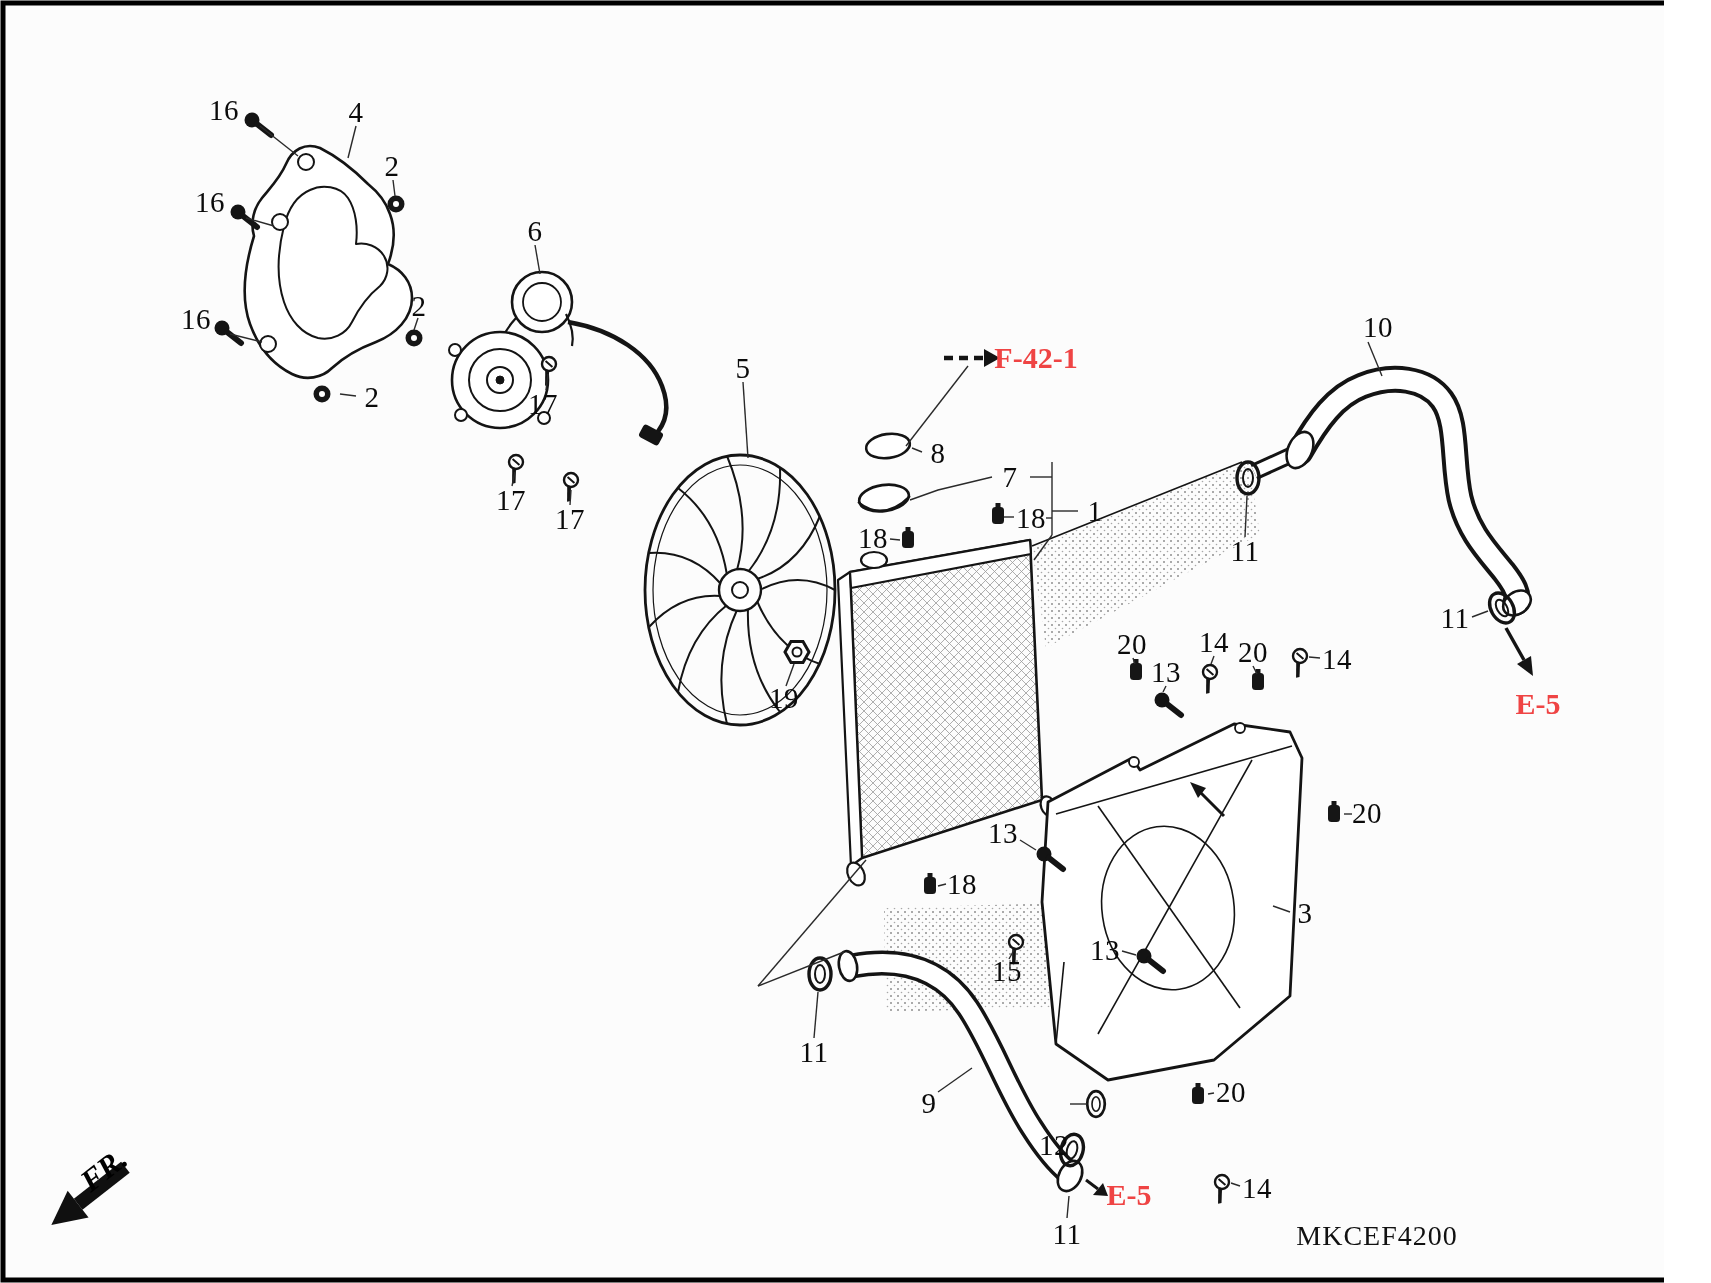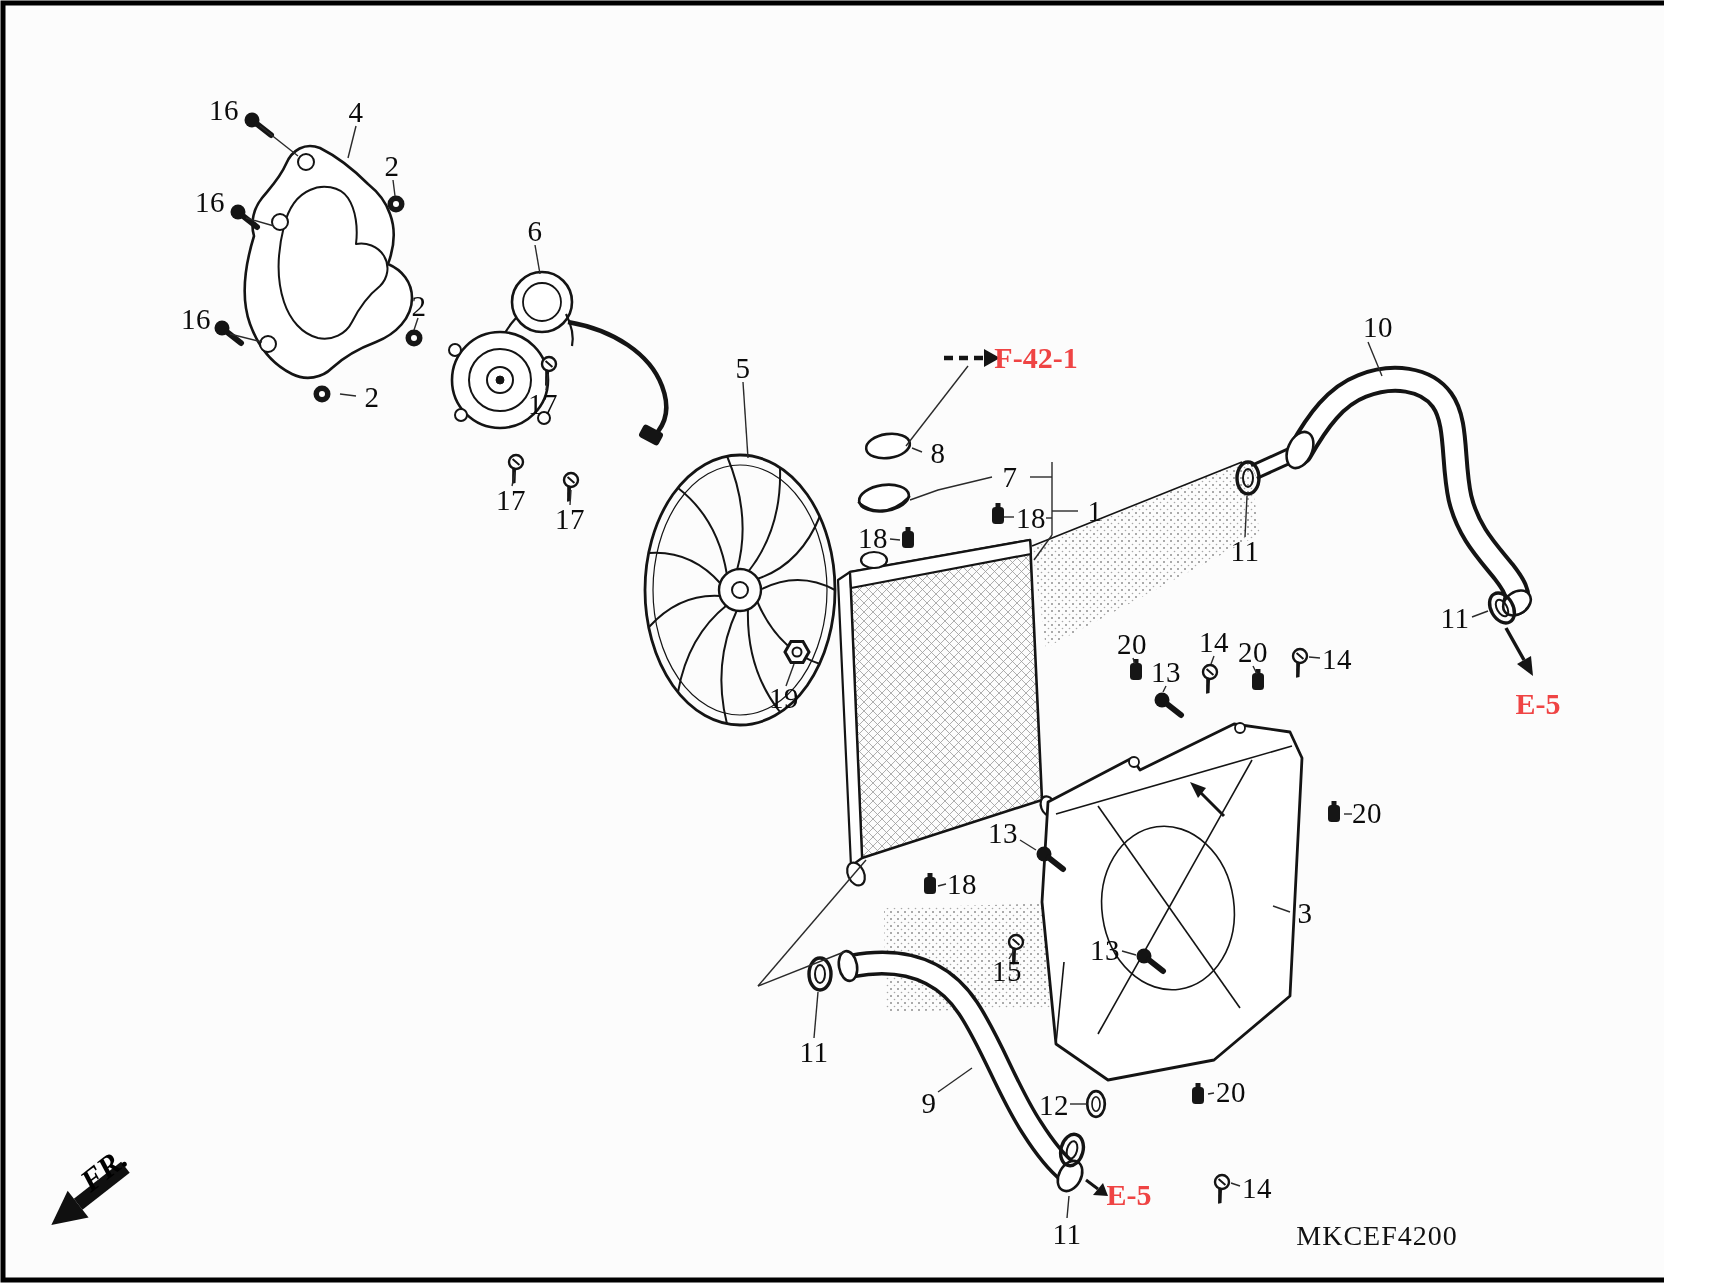--- a/index.html
+++ b/index.html
@@ -348,21 +348,21 @@
       <div class="callout" style="left: 1337px; top: 659px;">14</div>
       <div class="callout" style="left: 784px; top: 698px;">19</div>
       <div class="callout" style="left: 1367px; top: 813px;">20</div>
       <div class="callout" style="left: 1003px; top: 833px;">13</div>
       <div class="callout" style="left: 1305px; top: 913px;">3</div>
       <div class="callout" style="left: 962px; top: 884px;">18</div>
       <div class="callout" style="left: 1007px; top: 971px;">15</div>
       <div class="callout" style="left: 1105px; top: 950px;">13</div>
       <div class="callout" style="left: 814px; top: 1052px;">11</div>
       <div class="callout" style="left: 929px; top: 1103px;">9</div>
-      <div class="callout" style="left: 1054px; top: 1105px;">12</div>
+      <div class="callout" style="left: 1054px; top: 1145px;">12</div>
       <div class="callout" style="left: 1231px; top: 1092px;">20</div>
       <div class="callout" style="left: 1257px; top: 1188px;">14</div>
       <div class="callout" style="left: 1067px; top: 1234px;">11</div>
       <div class="ref" style="left: 1036px; top: 358px;">F-42-1</div>
       <div class="ref" style="left: 1538px; top: 704px;">E-5</div>
       <div class="ref" style="left: 1129px; top: 1195px;">E-5</div>
     </div>
 
 <div class="fr">FR.</div>
 <div class="code">MKCEF4200</div>

